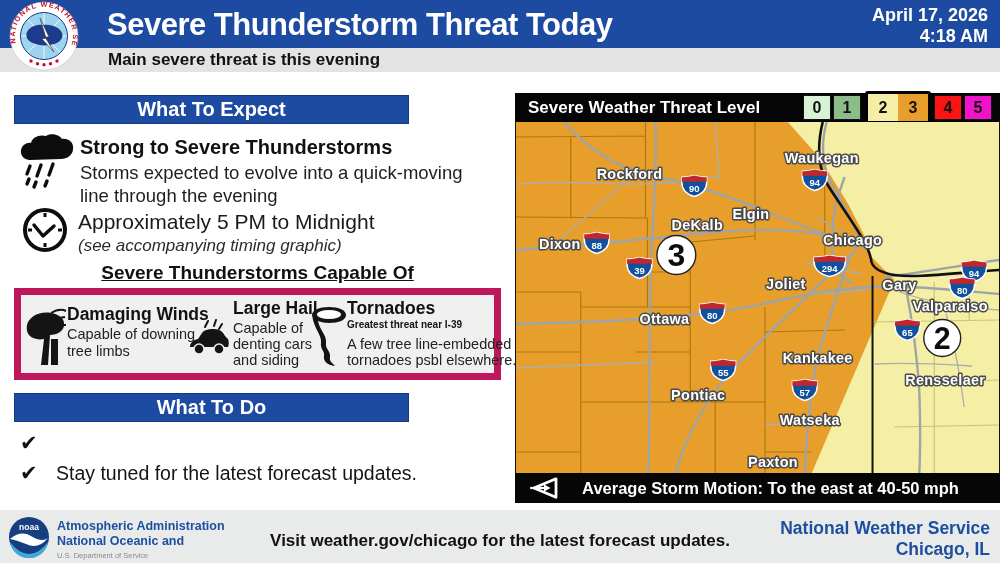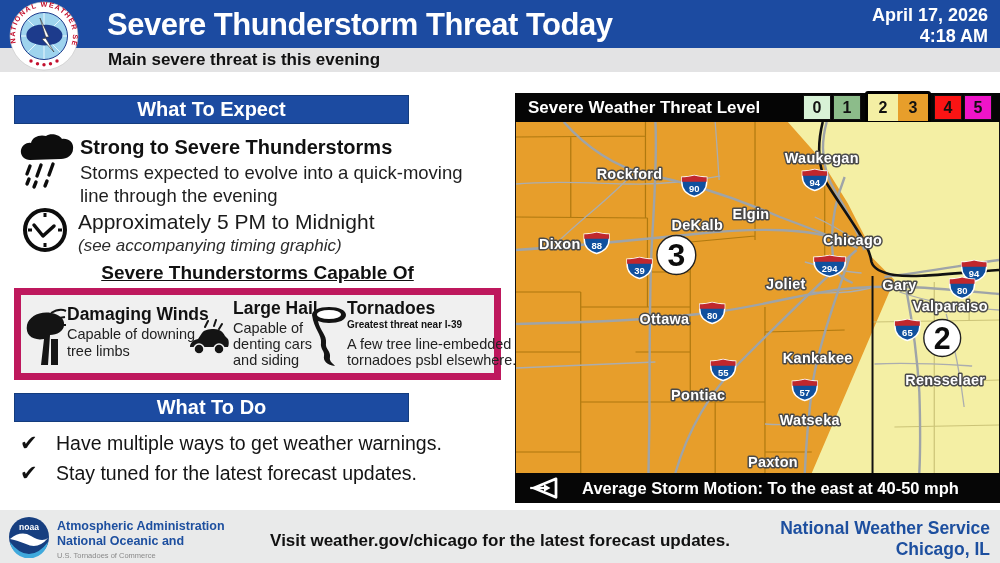--- a/index.html
+++ b/index.html
@@ -145,21 +145,20 @@
     </svg>
     <div class="cap-title" style="position:absolute;left:326px;top:3px">Tornadoes</div>
     <div class="cap-bold" style="position:absolute;left:326px;top:24px">Greatest threat near I-39</div>
     <div class="cap-line" style="position:absolute;left:326px;top:41px">A few tree line-embedded</div>
     <div class="cap-line" style="position:absolute;left:326px;top:57px">tornadoes psbl elsewhere.</div>
   </div>
 
   <div class="bluebar" id="bar-do">What To Do</div>
   <div class="todo-item" style="top:431px">
     <span class="todo-check">✔</span>
-    <span class="todo-text">Have multiple ways to get weather warnings.</span>
   </div>
   <div class="todo-item" style="top:461px">
     <span class="todo-check">✔</span>
     <span class="todo-text">Stay tuned for the latest forecast updates.</span>
   </div>
 
   <div class="legendbar">
     <div class="legend-title">Severe Weather Threat Level</div>
     <div class="legend-spacer"></div>
     <div id="legend-boxes">
@@ -318,21 +317,21 @@
   <div class="footer">
     <svg class="noaa-logo" viewBox="-21 -21 42 42">
       <circle r="20" fill="#173f80"></circle>
       <path d="M-19,5 A19.2,19.2 0 0 0 19,5 Q10,17 0,17 Q-10,17 -19,5 Z" fill="#3fa9dc"></path>
       <path d="M-19,2 Q-8,-7 2,-1 Q13,6 19,1 Q9,13 -3,7 Q-13,3 -19,2 Z" fill="#fff"></path>
       <text x="0" y="-7" text-anchor="middle" font-size="8.5" font-weight="bold" fill="#fff">noaa</text>
     </svg>
     <div class="noaa-text">
       <div class="noaa-l">Atmospheric Administration</div>
       <div class="noaa-l">National Oceanic and</div>
-      <div class="noaa-s">U.S. Tornadoes of Commerce</div>
+      <div class="noaa-s">U.S. Department of Service</div>
     </div>
     <div class="footer-center">Visit weather.gov/chicago for the latest forecast updates.</div>
     <div class="footer-right">
       <div>National Weather Service</div>
       <div>Chicago, IL</div>
     </div>
   </div>
 
 </div>
 

